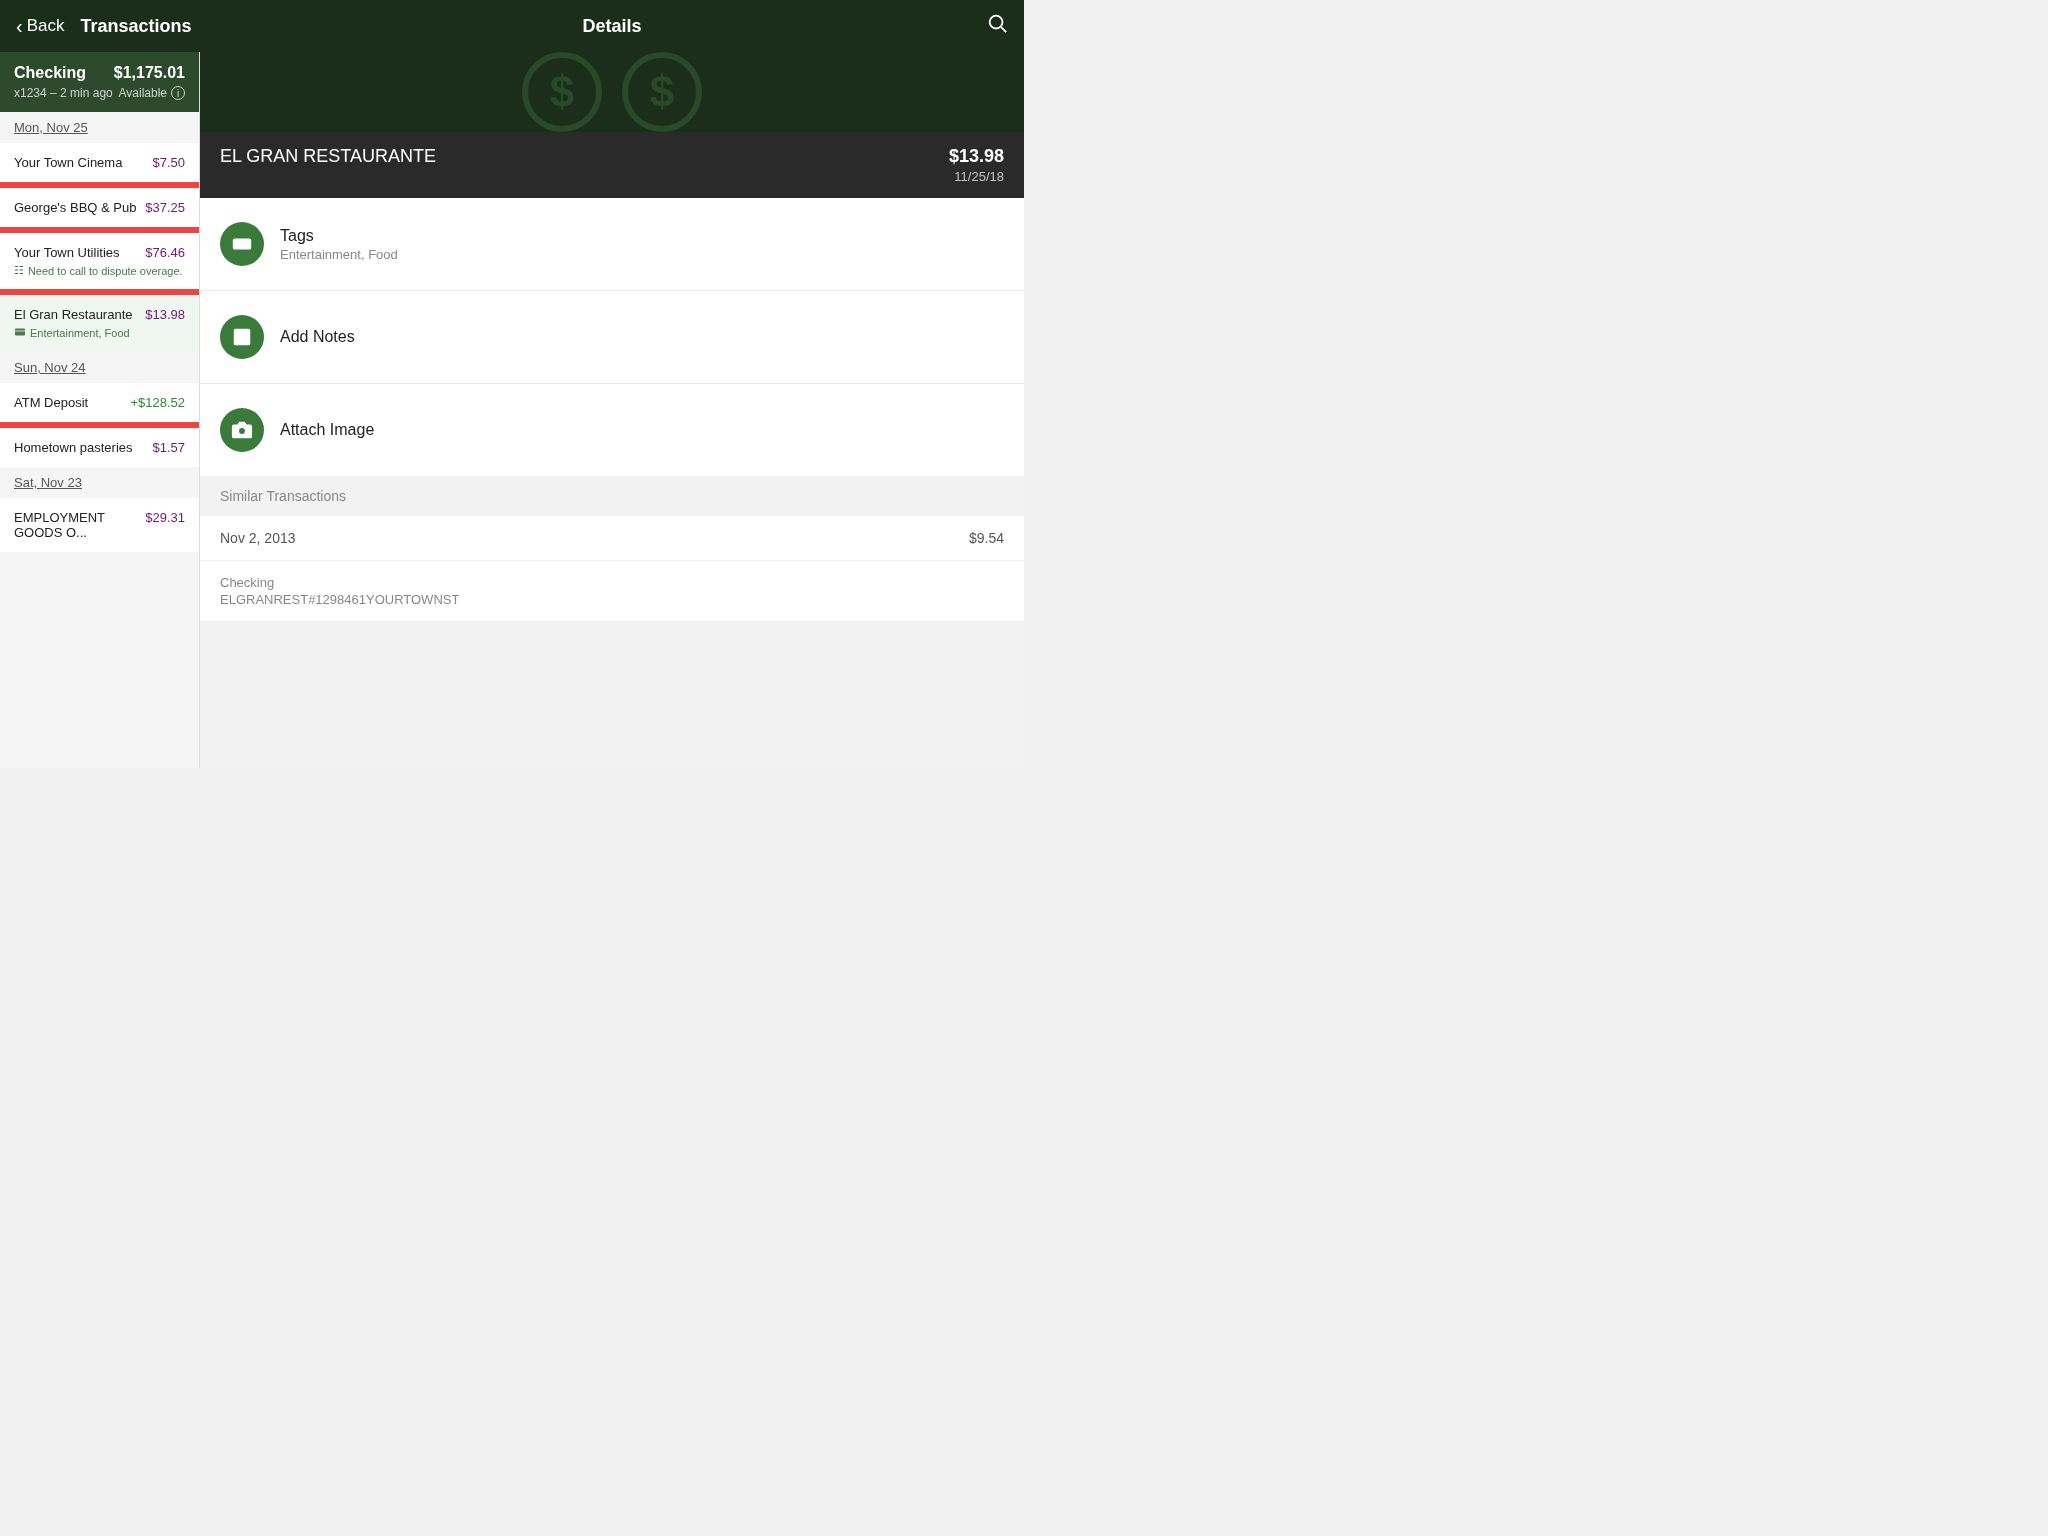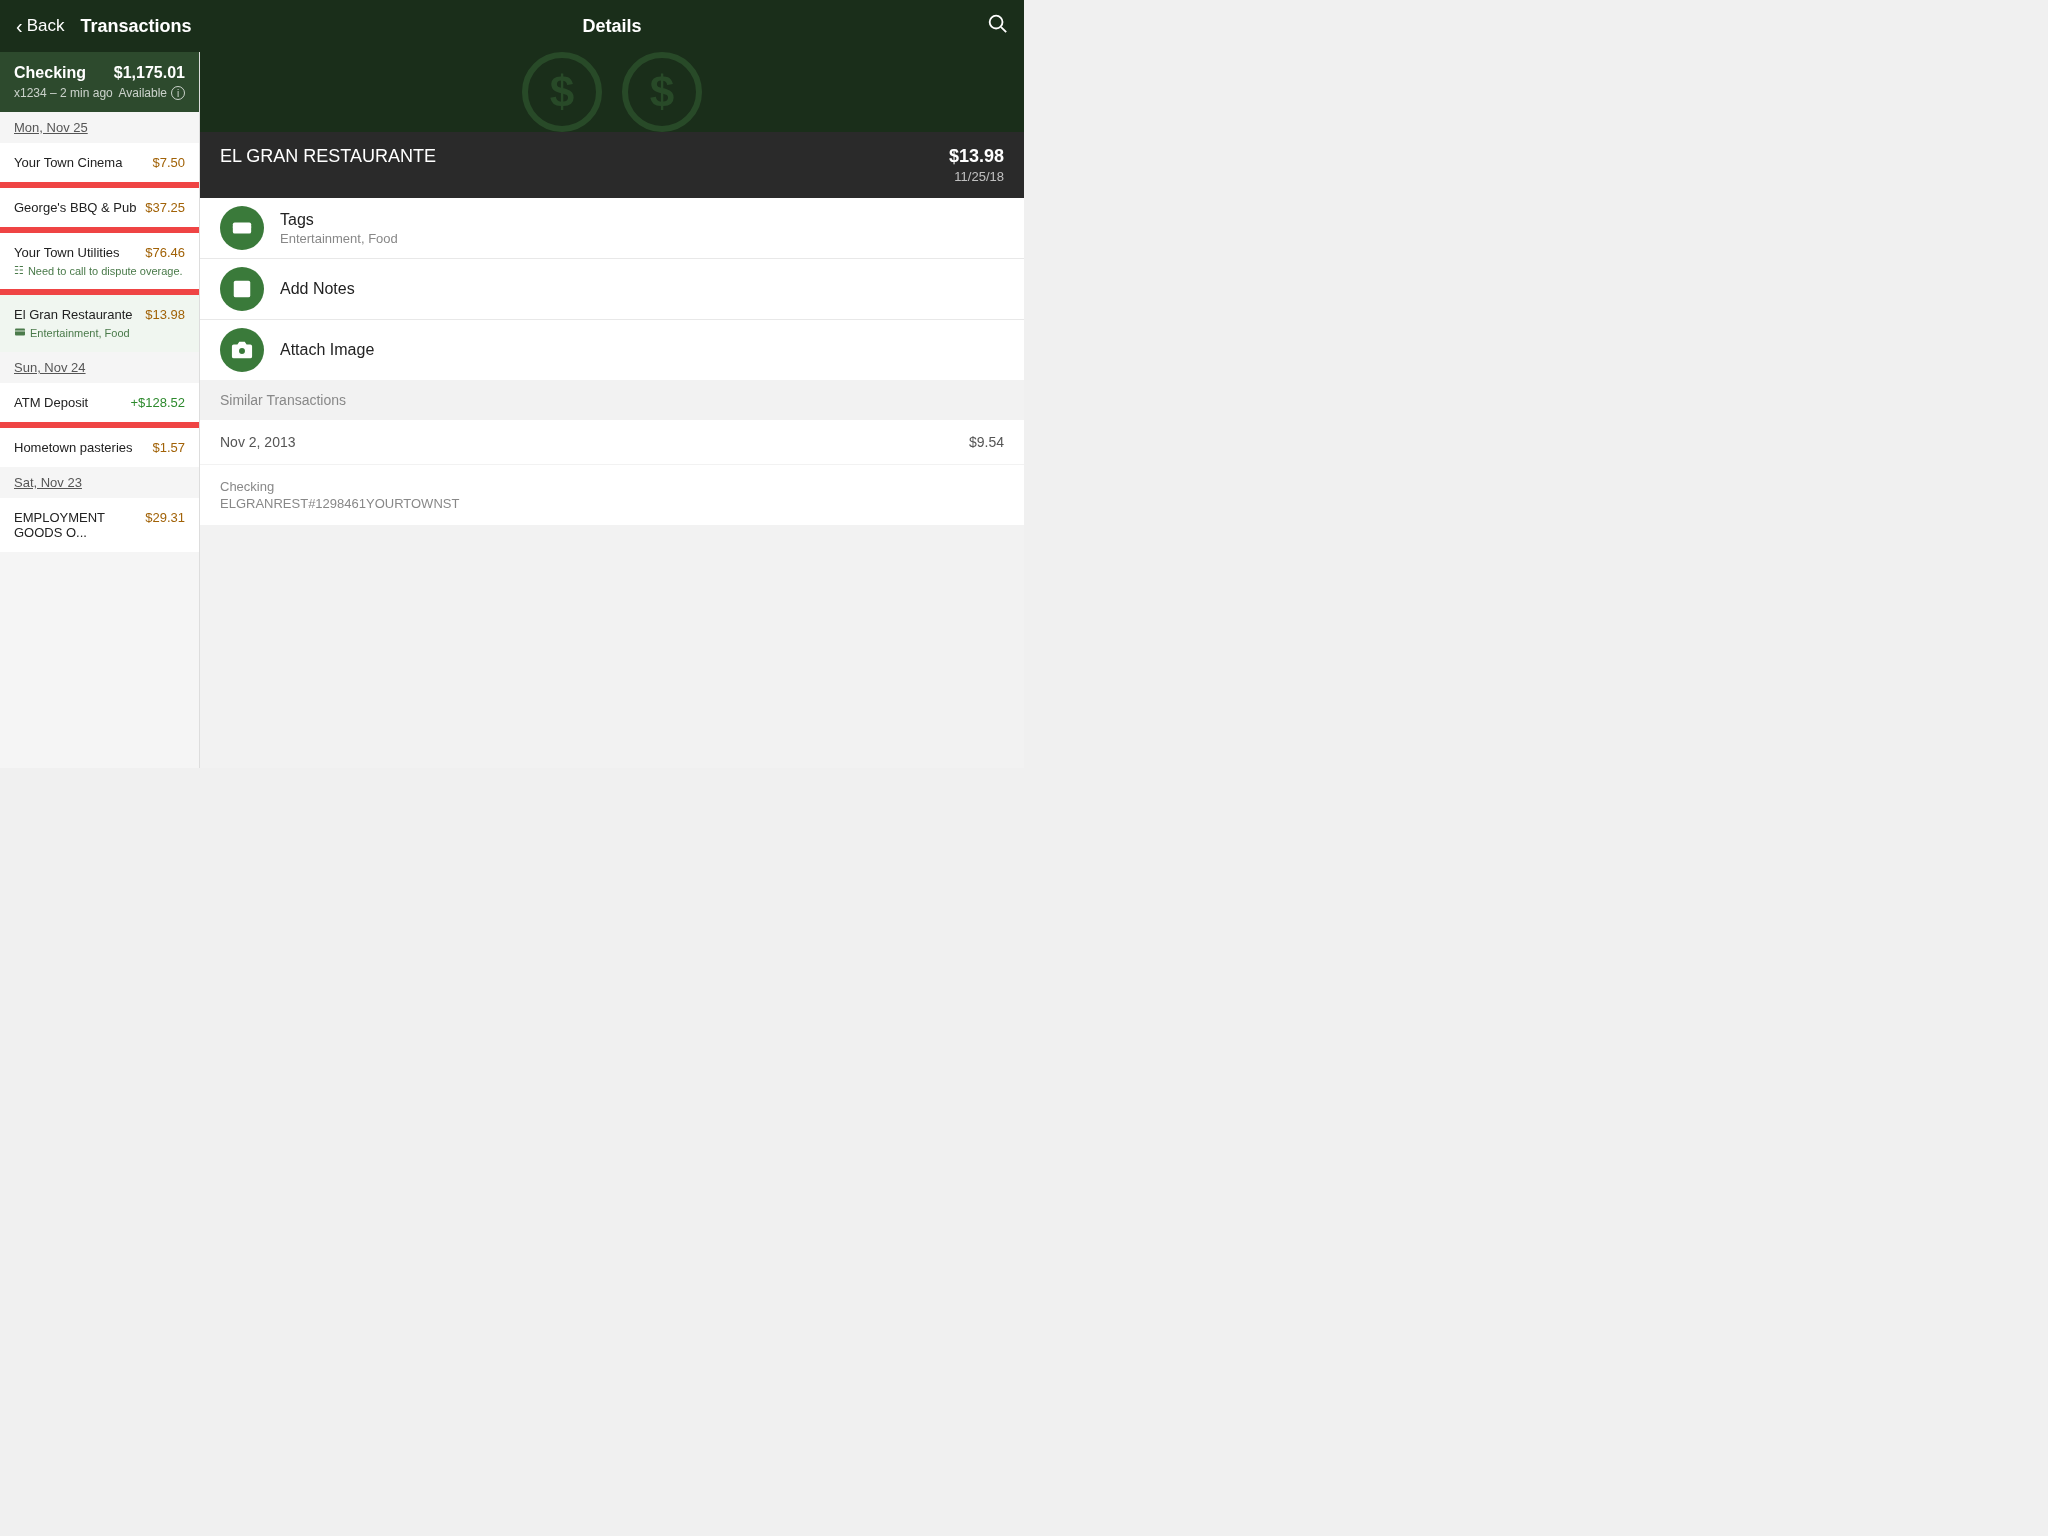--- a/index.html
+++ b/index.html
@@ -155,21 +155,21 @@
       align-items: flex-start;
     }
     .transaction-name {
       font-size: 13px;
       color: #222;
       flex: 1;
       padding-right: 8px;
     }
     .transaction-amount {
       font-size: 13px;
-      color: #a16207;
+      color: #701a75;
       font-weight: 500;
       white-space: nowrap;
     }
     .transaction-amount.positive {
       color: #2d8a2d;
     }
     .transaction-tag {
       display: flex;
       align-items: center;
       gap: 4px;
@@ -263,21 +263,21 @@
     }
 
     
     .details-section {
       background: white;
       margin-top: 0;
     }
     .action-row {
       display: flex;
       align-items: center;
-      padding: 8px 20px;
+      padding: 24px 20px;
       border-bottom: 1px solid #e8e8e8;
       gap: 16px;
       cursor: pointer;
     }
     .action-row:last-child {
       border-bottom: none;
       text-align: right;
     }
     .action-icon-circle {
       width: 44px;

